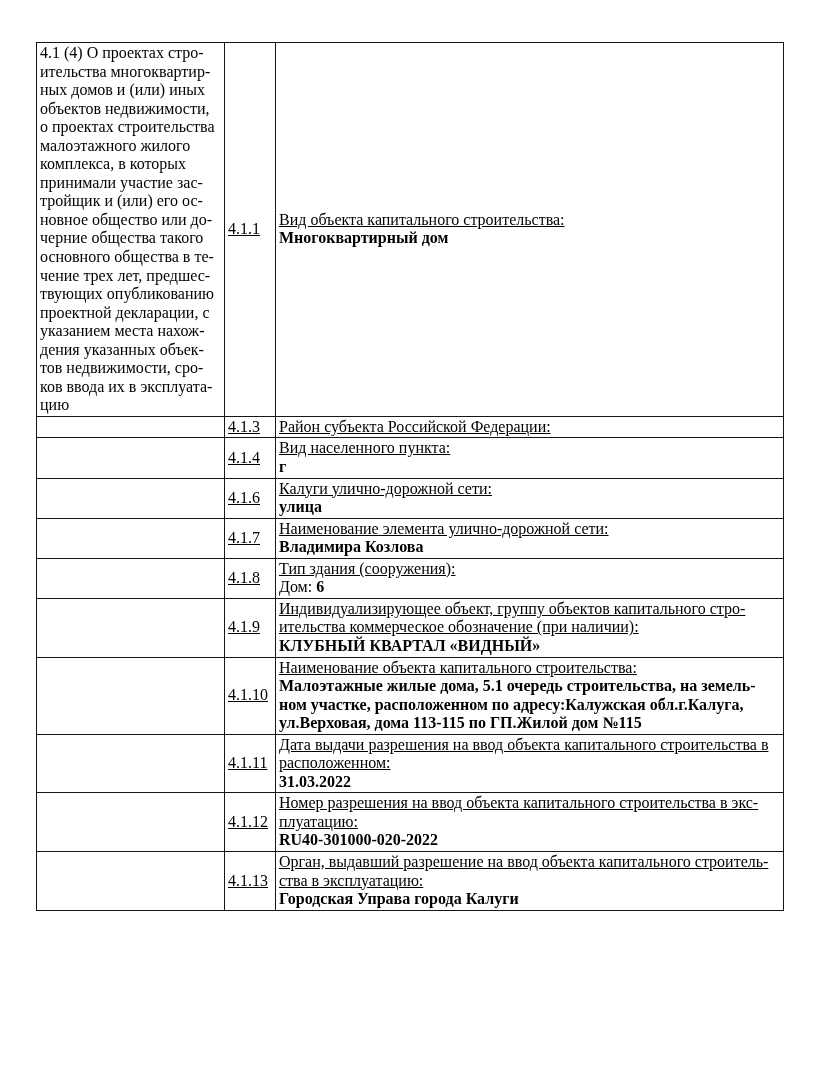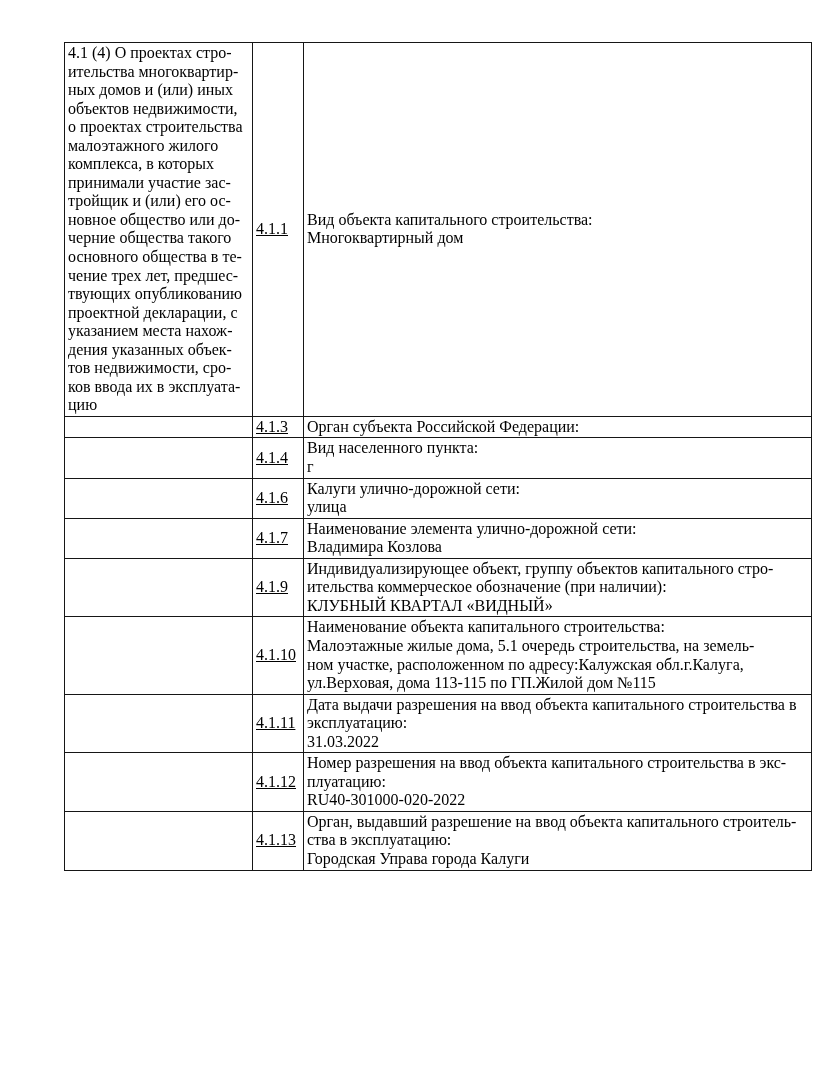--- a/index.html
+++ b/index.html
@@ -18,42 +18,43 @@
   .page {
     position: relative;
     width: 835px;
     height: 1080px;
     background: #ffffff;
   }
   table.decl {
     border-collapse: collapse;
     table-layout: fixed;
     width: 747px;
-    margin: 42px 0 0 64px;
+    margin: 42px 0 0 36px;
   }
   table.decl td {
     border: 1px solid #161616;
     vertical-align: middle;
     padding: 1px 2px 1px 3px;
     line-height: 18.55px;
     overflow: hidden;
   }
   td.c1 { }
   td.c2 { padding-left: 4px; text-decoration: underline; }
   td.c3 { }
   .desc {
     white-space: pre;
   }
   .lbl {
     white-space: pre;
     font-weight: normal;
+    text-decoration: underline;
   }
   .val {
     white-space: pre;
-    font-weight: normal;
+    font-weight: bold;
   }
   .val-line {
     white-space: pre;
   }
   .val-prefix {
     font-weight: normal;
   }
   .val-inline {
     font-weight: bold;
   }
@@ -98,21 +99,21 @@
         <div class="lbl">Вид объекта капитального строительства:</div>
         <div class="val">Многоквартирный дом</div>
       </td>
     </tr>
 
 
     <tr>
       <td class="c1"></td>
       <td class="c2">4.1.3</td>
       <td class="c3">
-        <div class="lbl">Орган субъекта Российской Федерации:</div>
+        <div class="lbl">Район субъекта Российской Федерации:</div>
       </td>
     </tr>
 
     <tr>
       <td class="c1"></td>
       <td class="c2">4.1.4</td>
       <td class="c3">
         <div class="lbl">Вид населенного пункта:</div>
         <div class="val">г</div>
       </td>
@@ -130,20 +131,28 @@
 
     <tr>
       <td class="c1"></td>
       <td class="c2">4.1.7</td>
       <td class="c3">
         <div class="lbl">Наименование элемента улично-дорожной сети:</div>
         <div class="val">Владимира Козлова</div>
       </td>
     </tr>
 
+    <tr>
+      <td class="c1"></td>
+      <td class="c2">4.1.8</td>
+      <td class="c3">
+        <div class="lbl">Тип здания (сооружения):</div>
+        <div class="val-line"><span class="val-prefix">Дом: </span><span class="val-inline">6</span></div>
+      </td>
+    </tr>
 
     <tr>
       <td class="c1"></td>
       <td class="c2">4.1.9</td>
       <td class="c3">
         <div class="lbl">Индивидуализирующее объект, группу объектов капитального стро-
 ительства коммерческое обозначение (при наличии):</div>
         <div class="val">КЛУБНЫЙ КВАРТАЛ «ВИДНЫЙ»</div>
       </td>
     </tr>
@@ -157,21 +166,21 @@
 ном участке, расположенном по адресу:Калужская обл.г.Калуга,
 ул.Верховая, дома 113-115 по ГП.Жилой дом №115</div>
       </td>
     </tr>
 
     <tr>
       <td class="c1"></td>
       <td class="c2">4.1.11</td>
       <td class="c3">
         <div class="lbl">Дата выдачи разрешения на ввод объекта капитального строительства в
-эксплуатацию:</div>
+расположенном:</div>
         <div class="val">31.03.2022</div>
       </td>
     </tr>
 
     <tr>
       <td class="c1"></td>
       <td class="c2">4.1.12</td>
       <td class="c3">
         <div class="lbl">Номер разрешения на ввод объекта капитального строительства в экс-
 плуатацию:</div>

